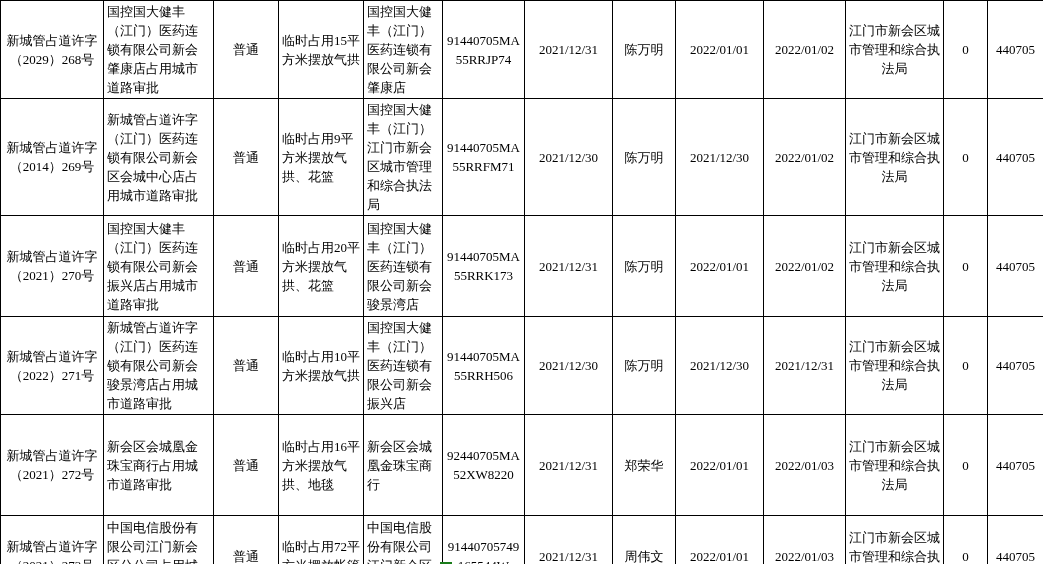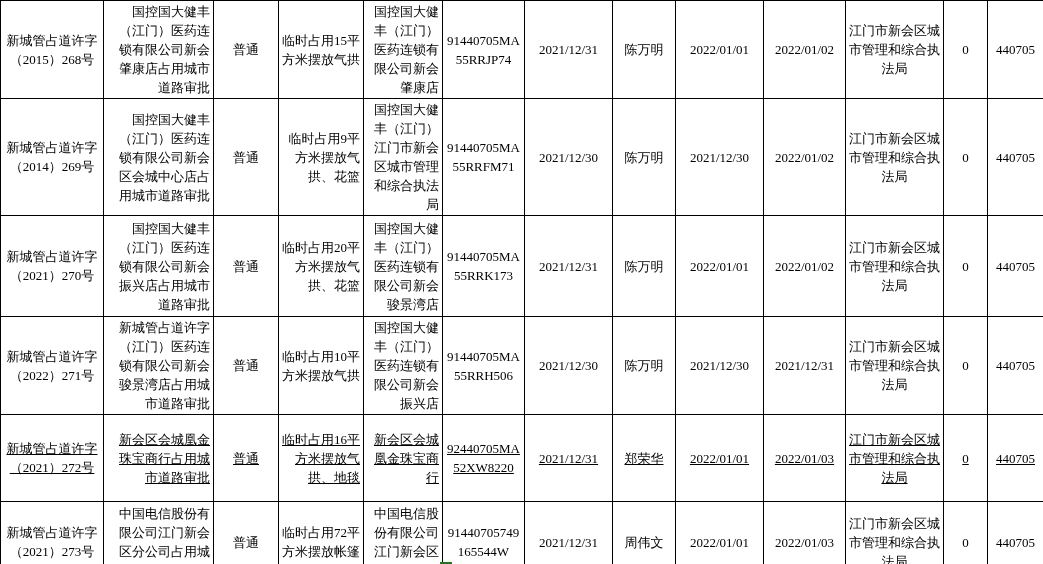--- a/index.html
+++ b/index.html
@@ -26,26 +26,26 @@
     border: 1px solid #000000;
     font-size: 13px;
     line-height: 19px;
     padding: 1px 3px;
     text-align: center;
     vertical-align: middle;
     overflow: hidden;
     word-break: break-all;
     background: #ffffff;
   }
-  table.grid td.l { text-align: right; }
+  table.grid td.l { text-align: left; }
   tr.r1 { height: 98px; }
   tr.r2 { height: 101px; }
   tr.r3 { height: 101px; }
   tr.r4 { height: 94px; }
-  tr.r5 { height: 87px; text-decoration: underline; }
+  tr.r5 { height: 101px; }
   tr.r6 { height: 81px; }
   .green-artifact {
     position: absolute;
     left: 440px; top: 562px;
     width: 12px; height: 2px;
     background: #1a7d1a; 
   }
 </style>
 </head>
 <body>
@@ -62,37 +62,37 @@
       <col style="width:88px">
         <col style="width:63px">
         <col style="width:88px">
       <col style="width:82px">
         <col style="width:98px">
         <col style="width:44px">
       <col style="width:56px">
     </colgroup>
     <tbody>
       <tr class="r1">
-        <td>新城管占道许字（2015）268号</td>
+        <td>新城管占道许字（2029）268号</td>
         <td class="l">国控国大健丰（江门）医药连锁有限公司新会肇康店占用城市道路审批</td>
         <td>普通</td>
         <td class="l">临时占用15平方米摆放气拱</td>
         <td class="l">国控国大健丰（江门）医药连锁有限公司新会肇康店</td>
         <td>91440705MA55RRJP74</td>
         <td>2021/12/31</td>
         <td>陈万明</td>
         <td>2022/01/01</td>
         <td>2022/01/02</td>
         <td>江门市新会区城市管理和综合执法局</td>
         <td>0</td>
         <td>440705</td>
       </tr>
       <tr class="r2">
         <td>新城管占道许字（2014）269号</td>
-        <td class="l">国控国大健丰（江门）医药连锁有限公司新会区会城中心店占用城市道路审批</td>
+        <td class="l">新城管占道许字（江门）医药连锁有限公司新会区会城中心店占用城市道路审批</td>
         <td>普通</td>
         <td class="l">临时占用9平方米摆放气拱、花篮</td>
         <td class="l">国控国大健丰（江门）江门市新会区城市管理和综合执法局</td>
         <td>91440705MA55RRFM71</td>
         <td>2021/12/30</td>
         <td>陈万明</td>
         <td>2021/12/30</td>
         <td>2022/01/02</td>
         <td>江门市新会区城市管理和综合执法局</td>
         <td>0</td>

